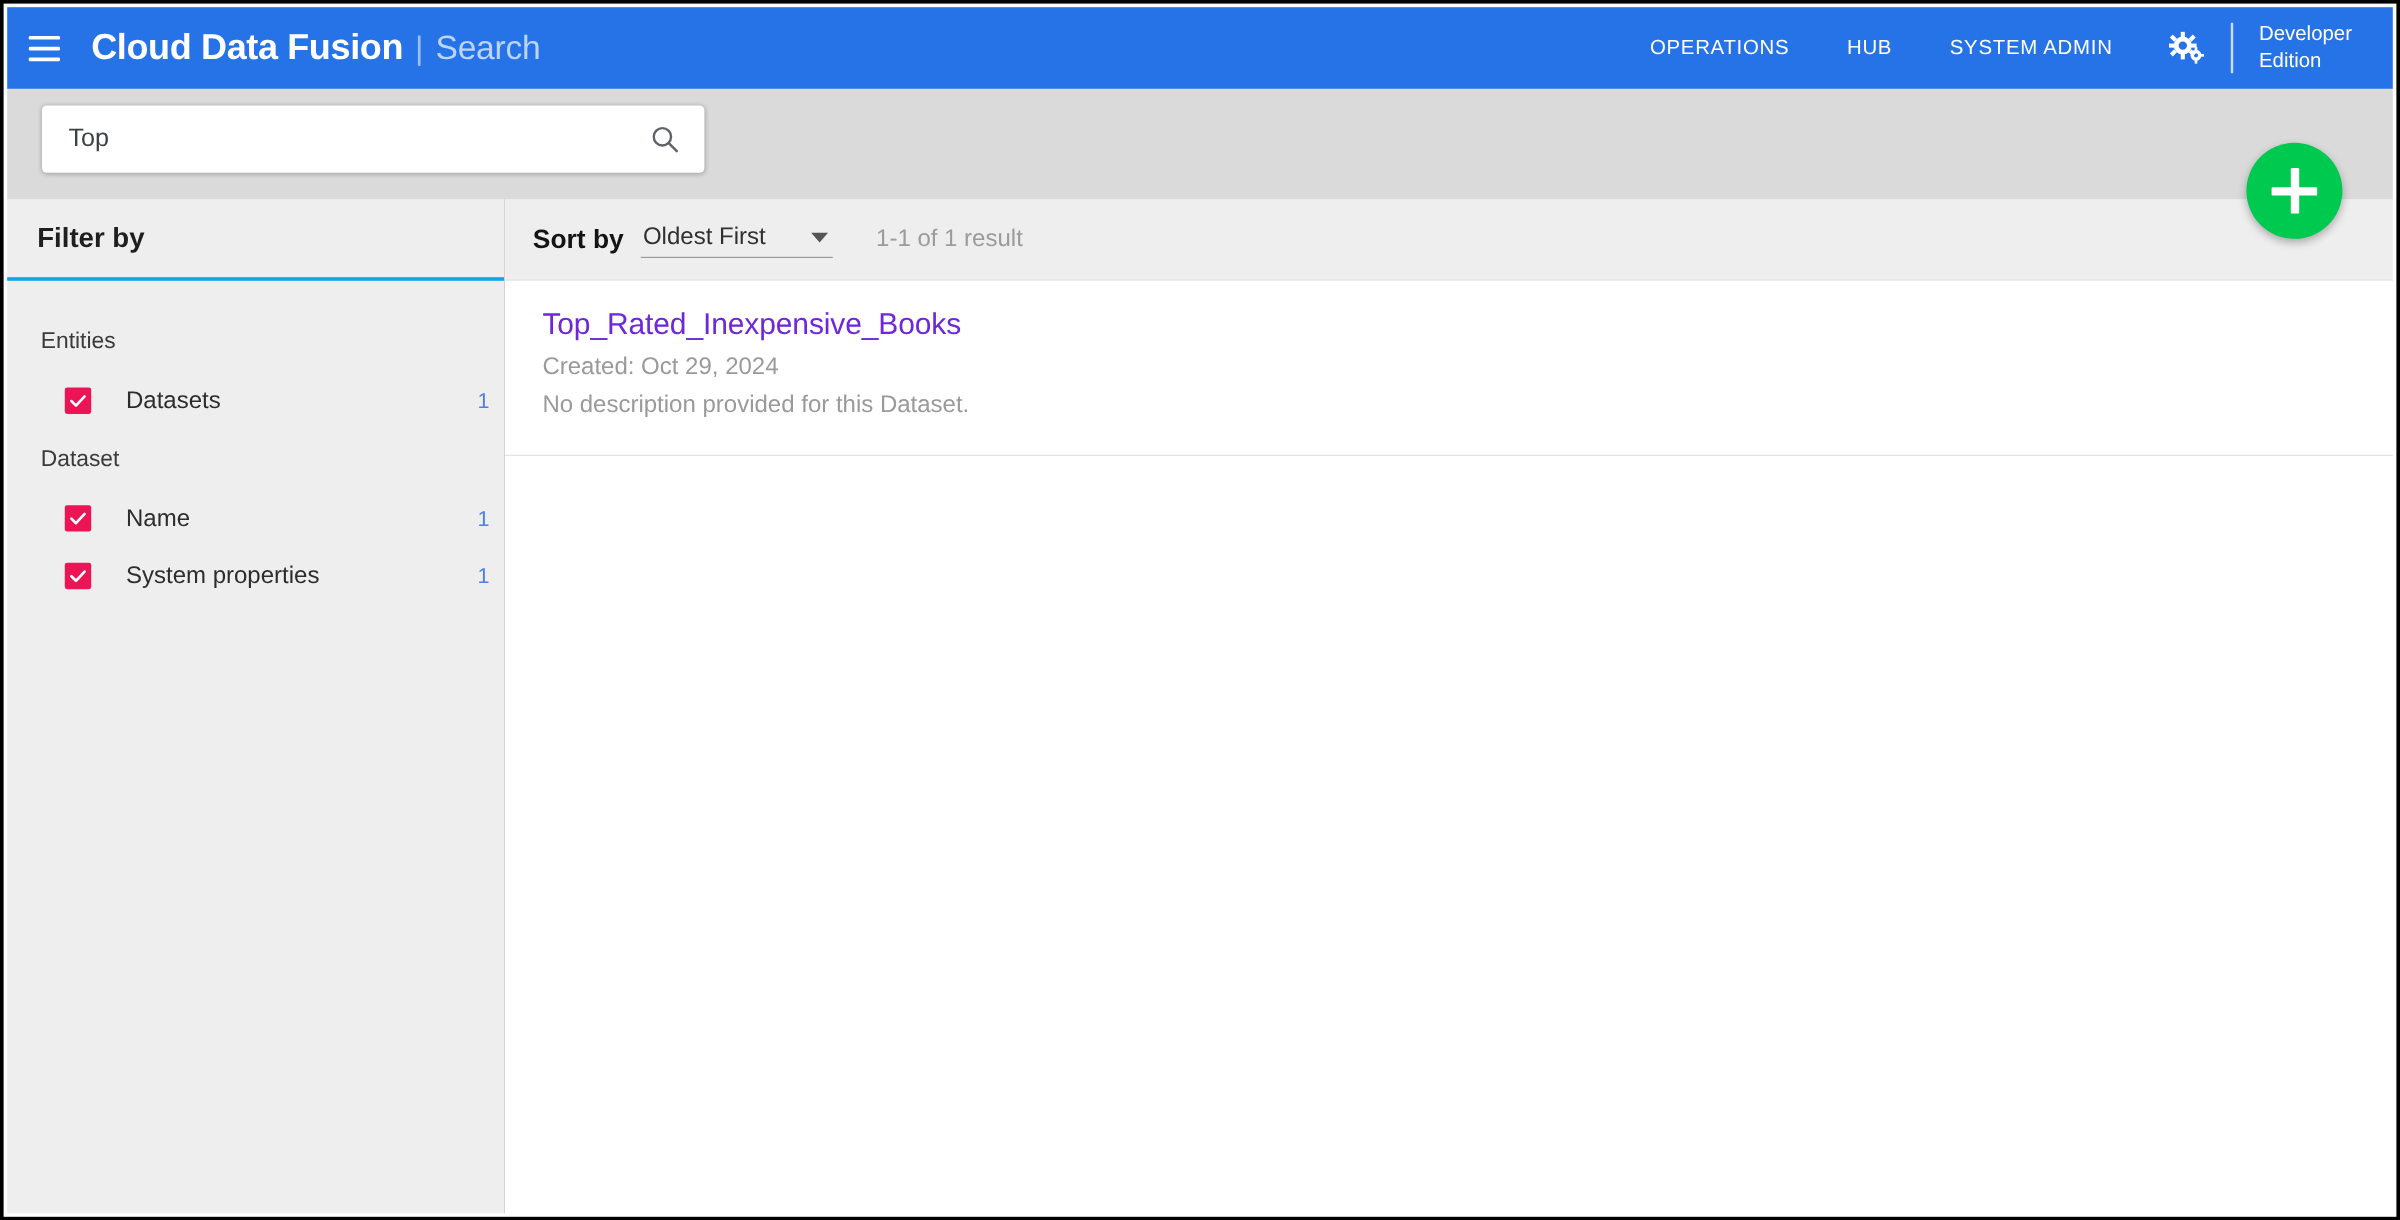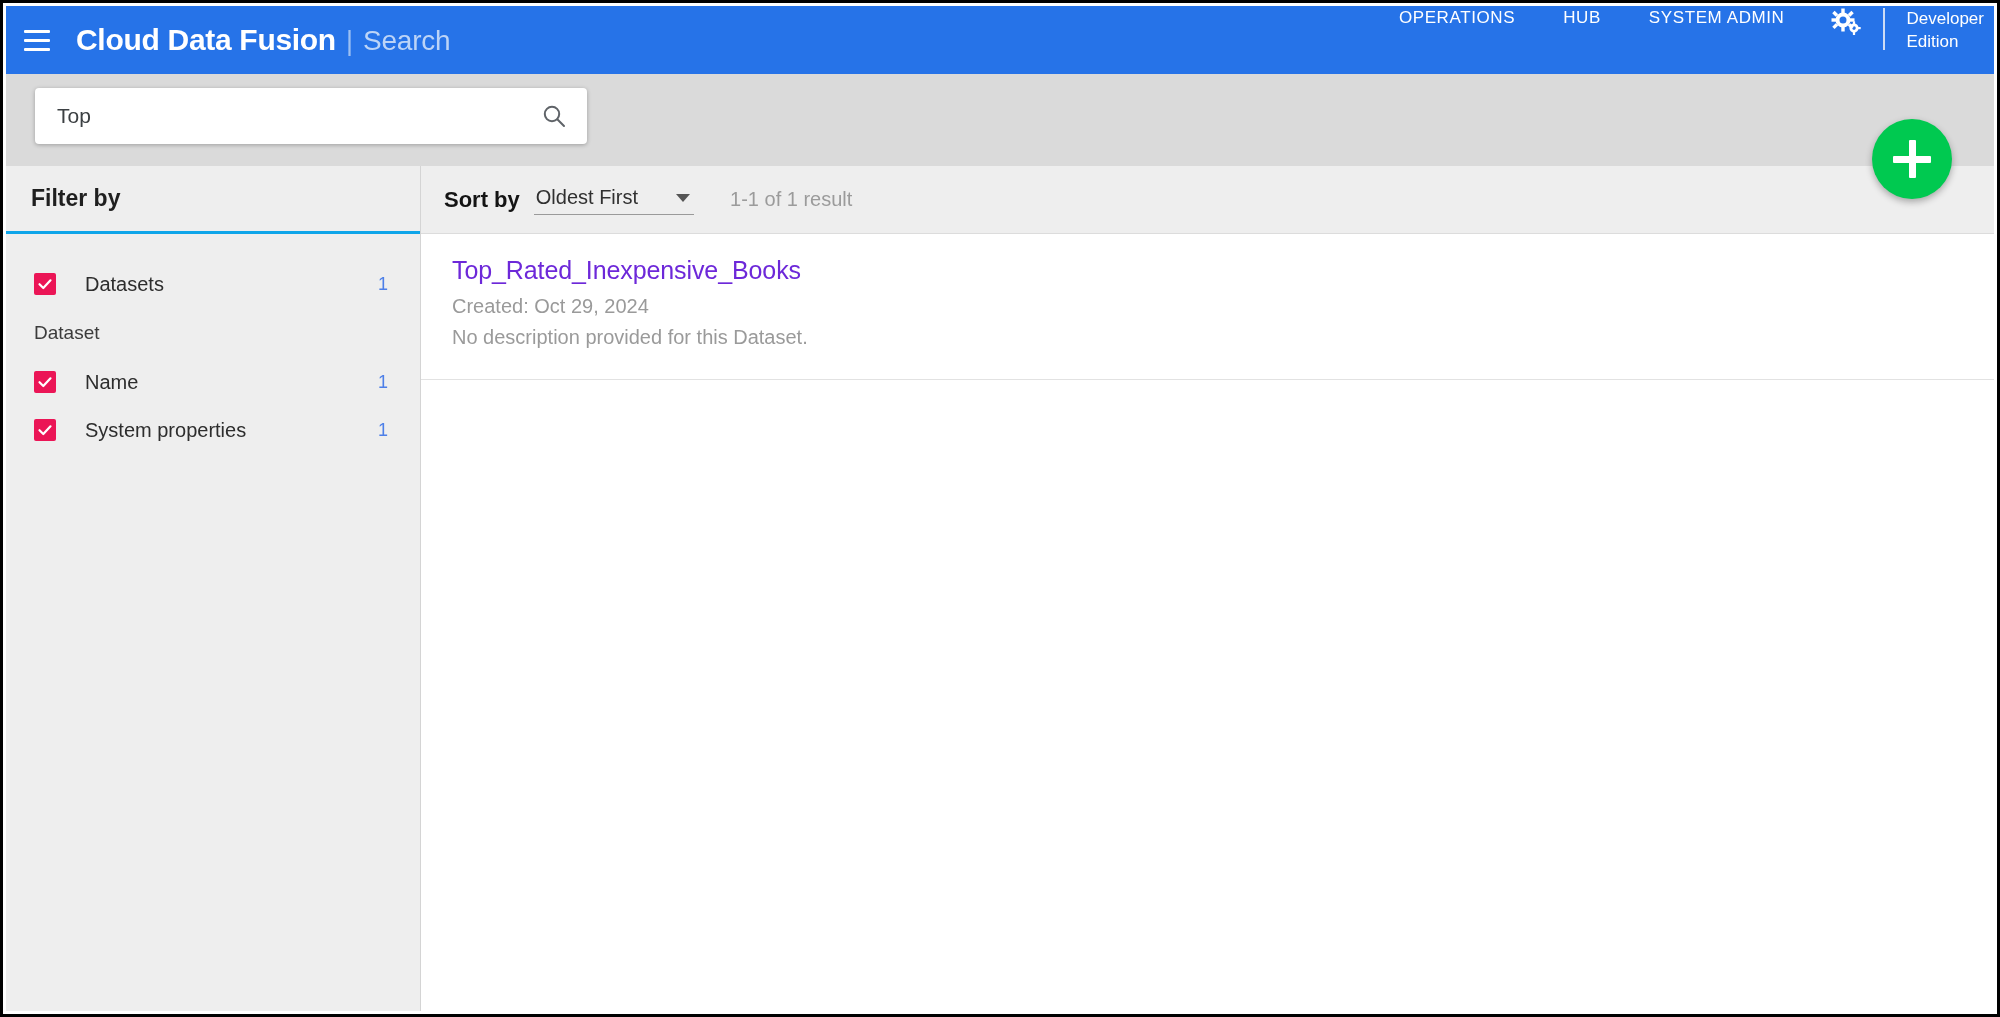--- a/index.html
+++ b/index.html
@@ -59,23 +59,23 @@
   }
   .brand-sub {
     color: #bcd4f7;
     font-size: 28px;
     font-weight: 400;
     letter-spacing: -0.2px;
   }
   .topbar-right {
     margin-left: auto;
     display: flex;
-    align-items: flex-start;
+    align-items: center;
     height: 64px;
-    padding-right: 2px;
+    padding-right: 26px;
   }
   .nav-item {
     color: #ffffff;
     font-size: 17px;
     letter-spacing: 0.6px;
     padding: 0 24px;
     cursor: pointer;
     white-space: nowrap;
   }
   .gear-btn {
@@ -155,22 +155,23 @@
   .filter-groups { padding-top: 26px; }
   .group-title {
     font-size: 19px;
     color: #3b3b3b;
     padding: 14px 0 14px 28px;
   }
   .filter-row {
     display: flex;
     align-items: center;
     height: 48px;
-    padding: 0 32px 0 28px;
-    cursor: pointer;
+    padding: 0 12px 0 28px;
+    cursor: pointer;
+    margin-left: 20px;
   }
   .cbox {
     width: 22px; height: 22px;
     background: #eb1556;
     border-radius: 2px;
     display: flex;
     align-items: center; justify-content: center;
     flex: none;
   }
   .cbox svg { display: block; }
@@ -343,20 +344,21 @@
   </div>
 
   <div class="content">
 
     <div class="sidebar">
       <div class="filter-header">
         <span class="filter-header-text">Filter by</span>
       </div>
       <div class="filter-groups">
 
+        <div class="group-title">Entities</div>
         <div class="filter-row">
           <span class="cbox">
             <svg width="16" height="16" viewBox="0 0 16 16">
                 <polyline points="2.5,8.2 6.3,12 13.5,4.3" fill="none" stroke="#ffffff" stroke-width="2.2" stroke-linecap="round" stroke-linejoin="round"></polyline>
               </svg>
           </span>
           <span class="filter-label">Datasets</span>
           <span class="filter-count">1</span>
         </div>
 

